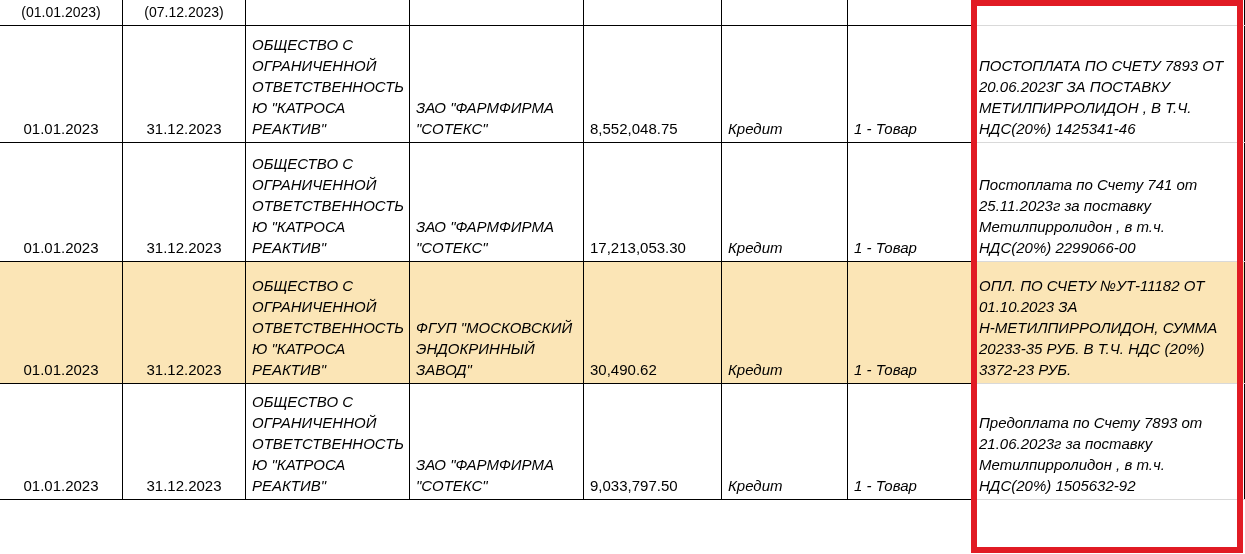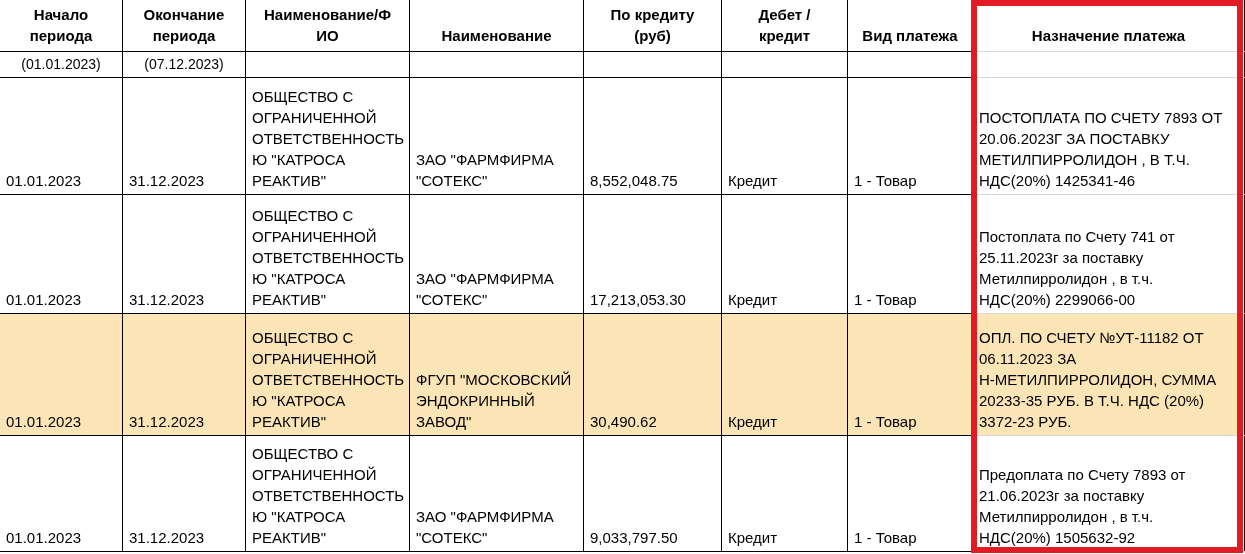--- a/index.html
+++ b/index.html
@@ -29,23 +29,23 @@
     overflow:hidden;
   }
   .grid th{
     font-weight:bold;text-align:center;
     padding-bottom:5px;
   }
   .sub td{
     font-size:14px;text-align:center;vertical-align:middle;
     padding:1px 2px;line-height:13px;
   }
-  td.date{text-align:left;}
+  td.date{text-align:center;}
   td.num{text-align:left;}
-  td.txt{text-align:left;}
+  td.txt{text-align:left;font-style:italic;}
   
   tr.hl td{background:var(--hl);}
   
   .grid th.purpose,.grid td.purpose{
     border-top-color:var(--lightline);
     border-bottom-color:var(--lightline);
   }
   
   .annotation-box{
     position:absolute;left:971px;top:0;width:272px;height:553px;
@@ -64,35 +64,20 @@
         <col style="width:123px">
         <col style="width:164px">
         <col style="width:174px">
       <col style="width:138px">
         <col style="width:126px">
         <col style="width:125px">
         <col style="width:272px">
     </colgroup>
 
     <tbody>
-        <tr style="height:52px">
-      <th>Начало
-периода</th>
-      <th>Окончание
-периода</th>
-      <th>Наименование/Ф
-ИО</th>
-      <th>Наименование</th>
-      <th>По кредиту
-(руб)</th>
-      <th>Дебет /
-кредит</th>
-      <th>Вид платежа</th>
-      <th class="purpose">Назначение платежа</th>
-    </tr>
 
     <tr class="sub" style="height:26px">
       <td>(01.01.2023)</td>
       <td>(07.12.2023)</td>
       <td></td>
       <td></td>
       <td></td>
       <td></td>
       <td></td>
       <td class="purpose"></td>
@@ -144,21 +129,21 @@
 ОТВЕТСТВЕННОСТЬ
 Ю "КАТРОСА
 РЕАКТИВ"</td>
       <td class="txt">ФГУП "МОСКОВСКИЙ
 ЭНДОКРИННЫЙ
 ЗАВОД"</td>
       <td class="num">30,490.62</td>
       <td class="txt">Кредит</td>
       <td class="txt">1 - Товар</td>
       <td class="txt purpose">ОПЛ. ПО СЧЕТУ №УТ-11182 ОТ
-06.11.2023 ЗА
+01.10.2023 ЗА
 Н-МЕТИЛПИРРОЛИДОН, СУММА
 20233-35 РУБ. В Т.Ч. НДС (20%)
 3372-23 РУБ.</td>
     </tr>
 
     <tr style="height:116px">
       <td class="date">01.01.2023</td>
       <td class="date">31.12.2023</td>
       <td class="txt">ОБЩЕСТВО С
 ОГРАНИЧЕННОЙ

